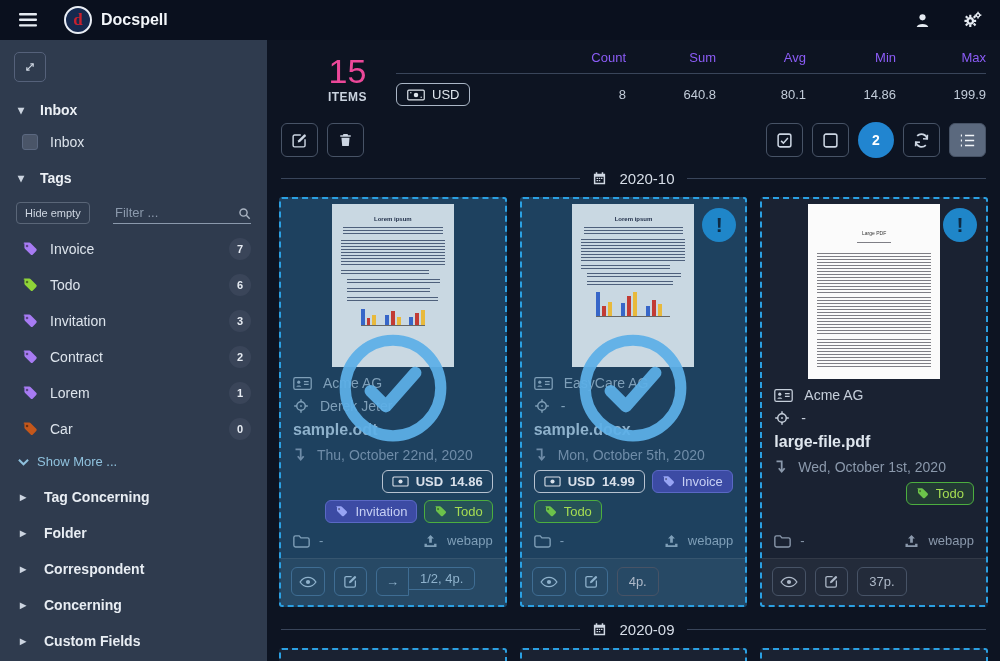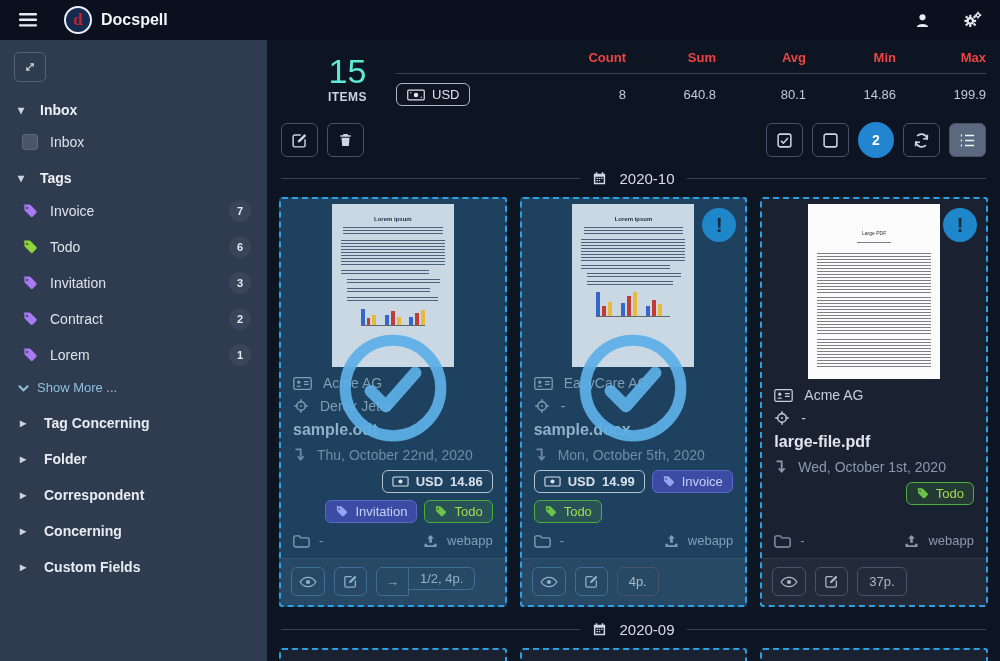--- a/index.html
+++ b/index.html
@@ -54,25 +54,25 @@
     align-items:center; justify-content:center; }
   .tag-purple { color:#a77bf3; } .tag-green { color:#8fd438; } .tag-orange { color:#c4571b; }
   .show-more { display:flex; align-items:center; gap:8px; color:#8fc1dd; font-size:13px;
     margin:14px 2px 0 4px; cursor:pointer; }
   .closed-sec { display:flex; align-items:center; gap:14px; font-weight:bold; font-size:14px;
     color:#e8edf3; margin:20px 4px 0 6px; cursor:pointer; }
 
   
   .stats { display:flex; align-items:flex-start; padding:10px 14px 4px 14px; }
   .items-block { width:120px; text-align:center; padding-left:18px; margin-top:4px; }
-  .items-count { font-size:34px; color:#5eead4; line-height:1.05; }
+  .items-count { font-size:34px; color:#ec4899; line-height:1.05; }
   .items-label { font-size:12px; font-weight:bold; color:#cad3df; letter-spacing:.5px; }
   .stats-table { margin-left:auto; width:590px; font-size:13px; color:#c2ccd9; }
   .stats-row { display:flex; align-items:center; }
-  .stats-row.head { font-weight:bold; color:#ef4444; border-bottom:1px solid #39455a;
+  .stats-row.head { font-weight:normal; color:#8b5cf6; border-bottom:1px solid #39455a;
     padding-bottom:8px; }
   .stats-row.vals { padding-top:9px; }
   .st-c0 { width:140px; } .st-c { width:90px; text-align:right; }
   .usd-badge { display:inline-flex; align-items:center; gap:7px; border:1px solid #aab6c6;
     border-radius:6px; padding:3px 10px; color:#dfe5ec; font-size:13px; }
 
   
   .toolbar { display:flex; align-items:center; justify-content:space-between;
     padding:12px 14px 2px 14px; }
   .tb-group { display:flex; gap:9px; align-items:center; }
@@ -241,20 +241,32 @@
       <div class="side-item">
         <span class="cbx"></span>
         <span>Inbox</span>
       </div>
 
       <div class="side-sec-head">
         <span class="caret">▾</span>
         <span>Tags</span>
       </div>
 
+      <div class="tags-tools">
+        <button class="hide-empty-btn">Hide empty</button>
+        <div class="filter-wrap">
+          <input class="filter-input" placeholder="Filter ..." style="">
+          <span class="filter-search">
+            <svg width="13" height="13" viewBox="0 0 20 20" fill="none" stroke="currentColor" stroke-width="2.2">
+                <circle cx="8.5" cy="8.5" r="5.5"></circle>
+                <path d="M12.8 12.8L18 18"></path>
+              </svg>
+          </span>
+        </div>
+      </div>
 
       <div class="tag-row">
         <span class="tag-ic tag-purple">
             <svg width="16" height="16" viewBox="0 0 20 20">
               <path d="M2 3a1 1 0 011-1h6.2a2 2 0 011.4.6l7.2 7.2a2 2 0 010 2.8l-4.2 4.2a2 2 0 01-2.8 0l-7.2-7.2A2 2 0 013 8.2V3z" fill="currentColor"></path>
               <circle cx="6.3" cy="6.3" r="1.6" fill="rgba(0,0,0,.45)"></circle>
             </svg>
           </span>
         <span>Invoice</span>
         <span class="tag-count">7</span>
@@ -291,20 +303,30 @@
       </div>
       <div class="tag-row">
         <span class="tag-ic tag-purple">
             <svg width="16" height="16" viewBox="0 0 20 20">
               <path d="M2 3a1 1 0 011-1h6.2a2 2 0 011.4.6l7.2 7.2a2 2 0 010 2.8l-4.2 4.2a2 2 0 01-2.8 0l-7.2-7.2A2 2 0 013 8.2V3z" fill="currentColor"></path>
               <circle cx="6.3" cy="6.3" r="1.6" fill="rgba(0,0,0,.45)"></circle>
             </svg>
           </span>
         <span>Lorem</span>
         <span class="tag-count">1</span>
+      </div>
+      <div class="tag-row">
+        <span class="tag-ic tag-orange">
+            <svg width="16" height="16" viewBox="0 0 20 20">
+              <path d="M2 3a1 1 0 011-1h6.2a2 2 0 011.4.6l7.2 7.2a2 2 0 010 2.8l-4.2 4.2a2 2 0 01-2.8 0l-7.2-7.2A2 2 0 013 8.2V3z" fill="currentColor"></path>
+              <circle cx="6.3" cy="6.3" r="1.6" fill="rgba(0,0,0,.45)"></circle>
+            </svg>
+          </span>
+        <span>Car</span>
+        <span class="tag-count">0</span>
       </div>
 
       <div class="show-more">
         <span>
           <svg width="11" height="8" viewBox="0 0 12 8" fill="none" stroke="currentColor" stroke-width="2.2">
               <path d="M1 1.5l5 5 5-5"></path>
             </svg>
         </span>
         <span>Show More ...</span>
       </div>

